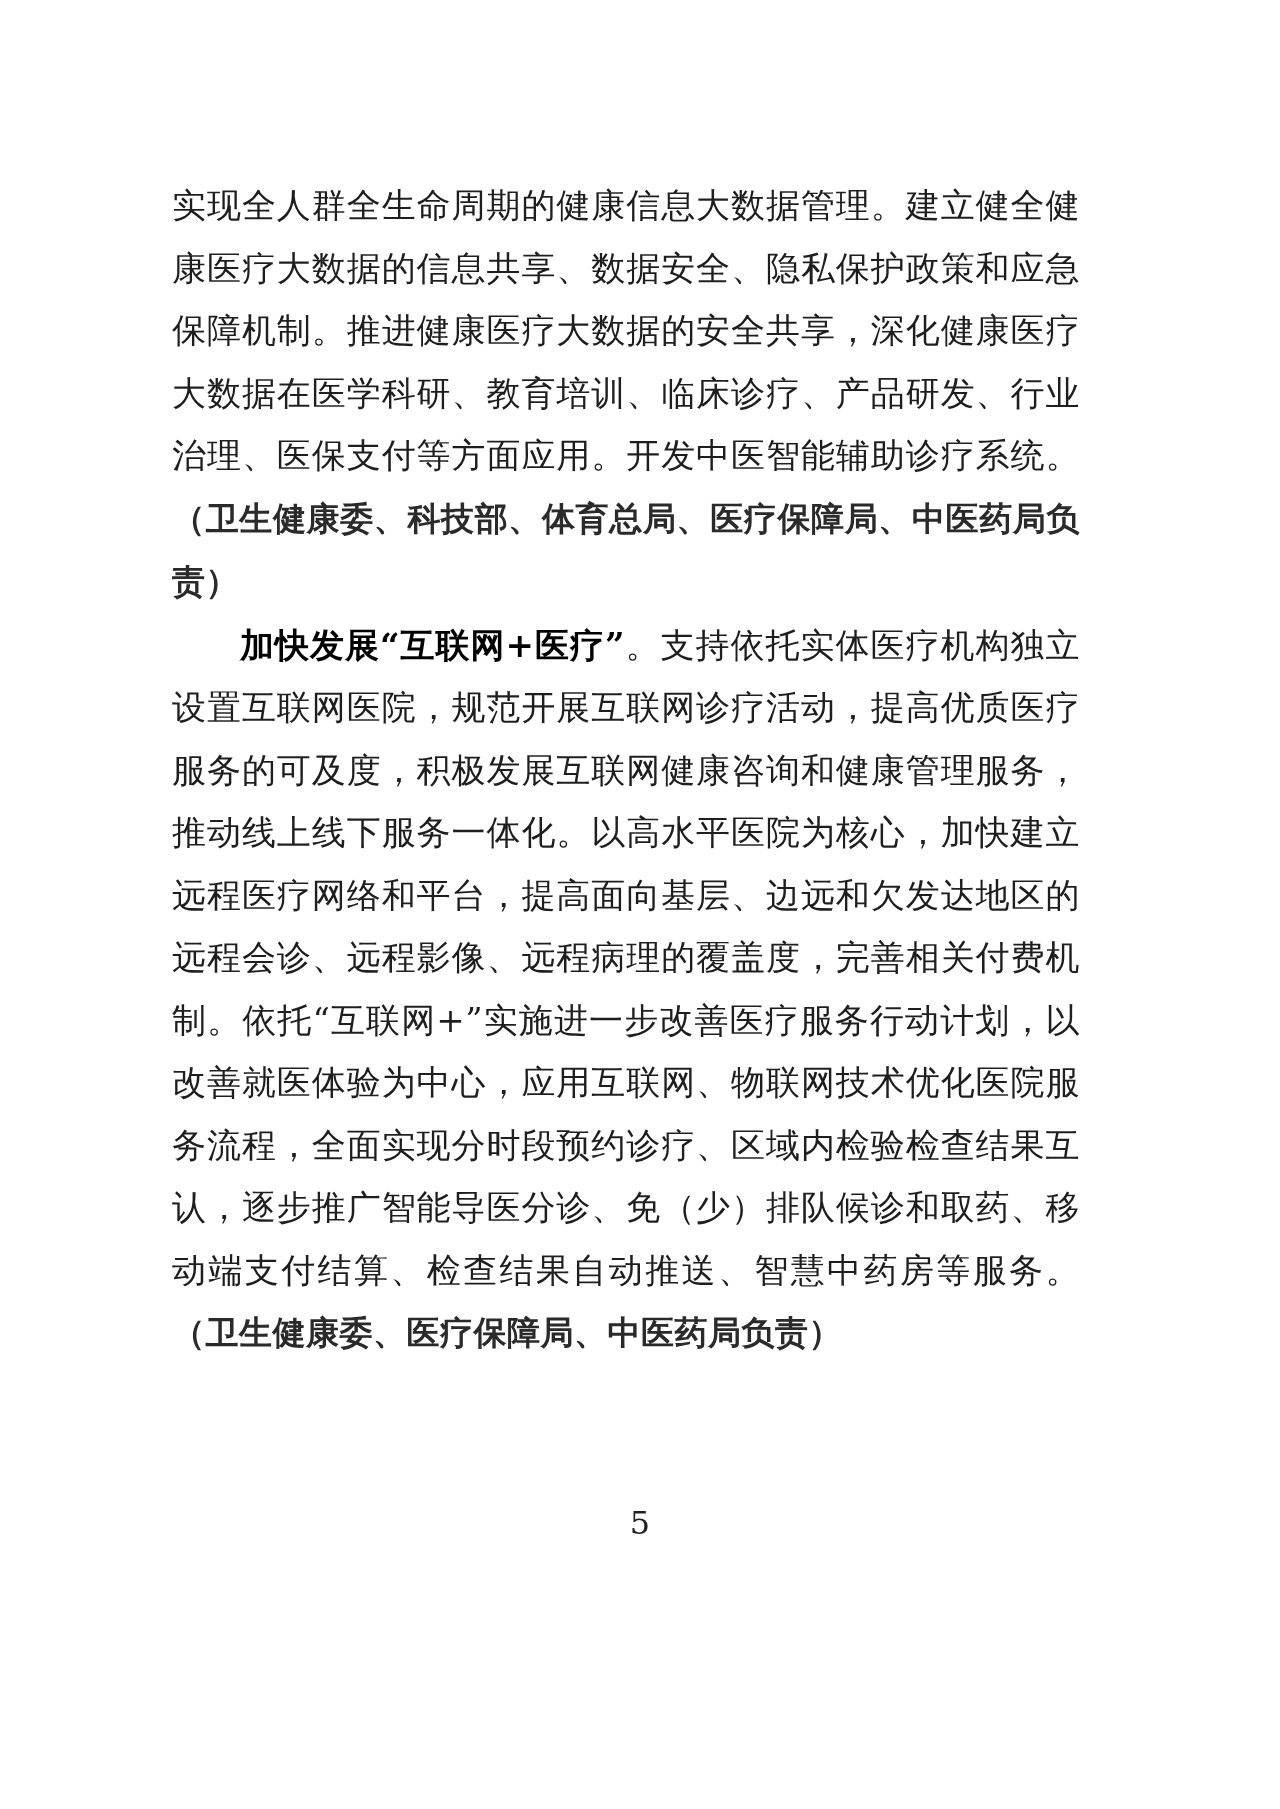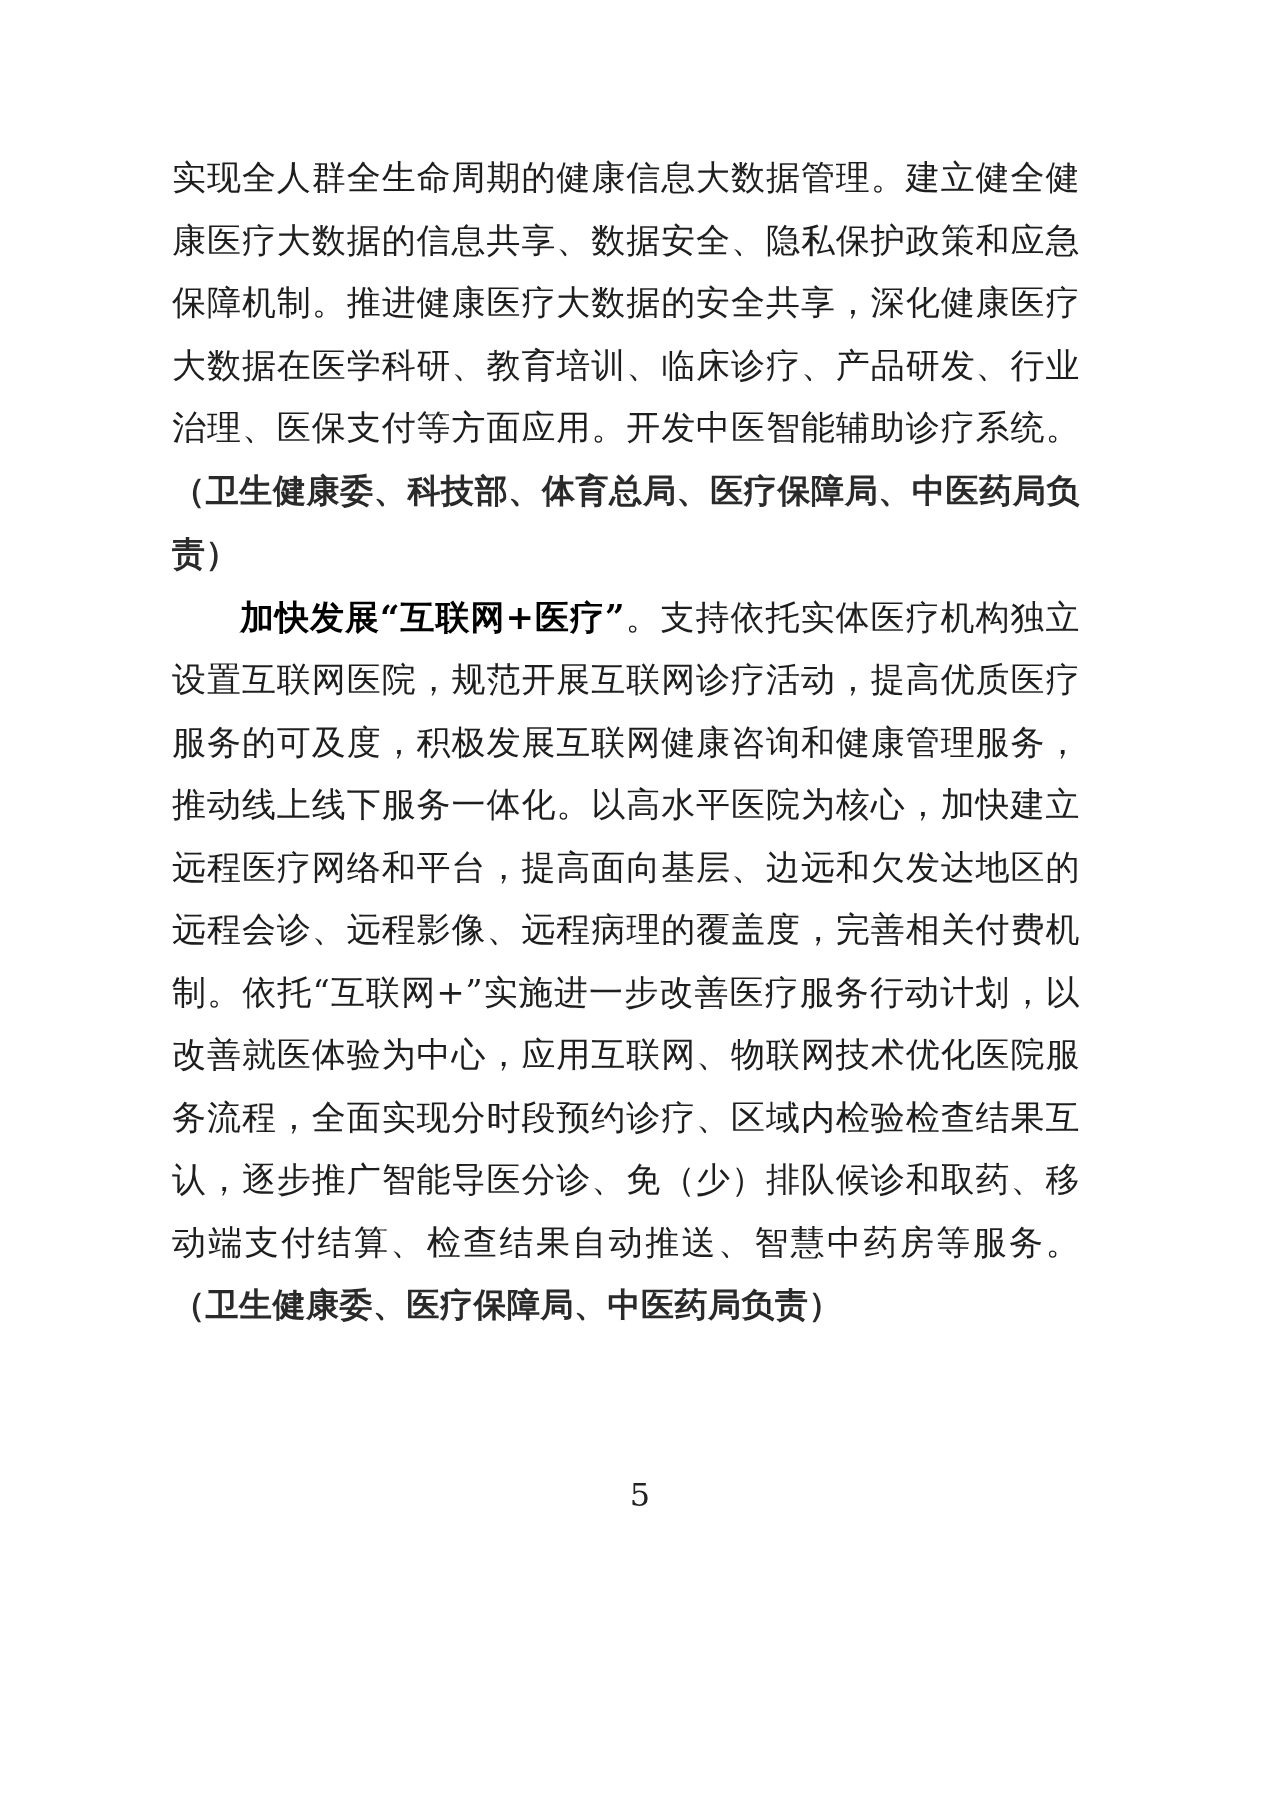--- a/index.html
+++ b/index.html
@@ -10,20 +10,21 @@
     width: 1280px;
     height: 1809px;
     background: #ffffff;
     position: relative;
     overflow: hidden;
   }
   .page {
     position: absolute;
     inset: 0;
     background: #ffffff;
+    margin-top: 28px;
   }
   .content {
     position: absolute;
     left: 172px;
     top: 146px;
     width: 908px;
   }
   .para {
     margin: 0;
     font-family: "DejaVu Serif", "Liberation Serif", serif;

